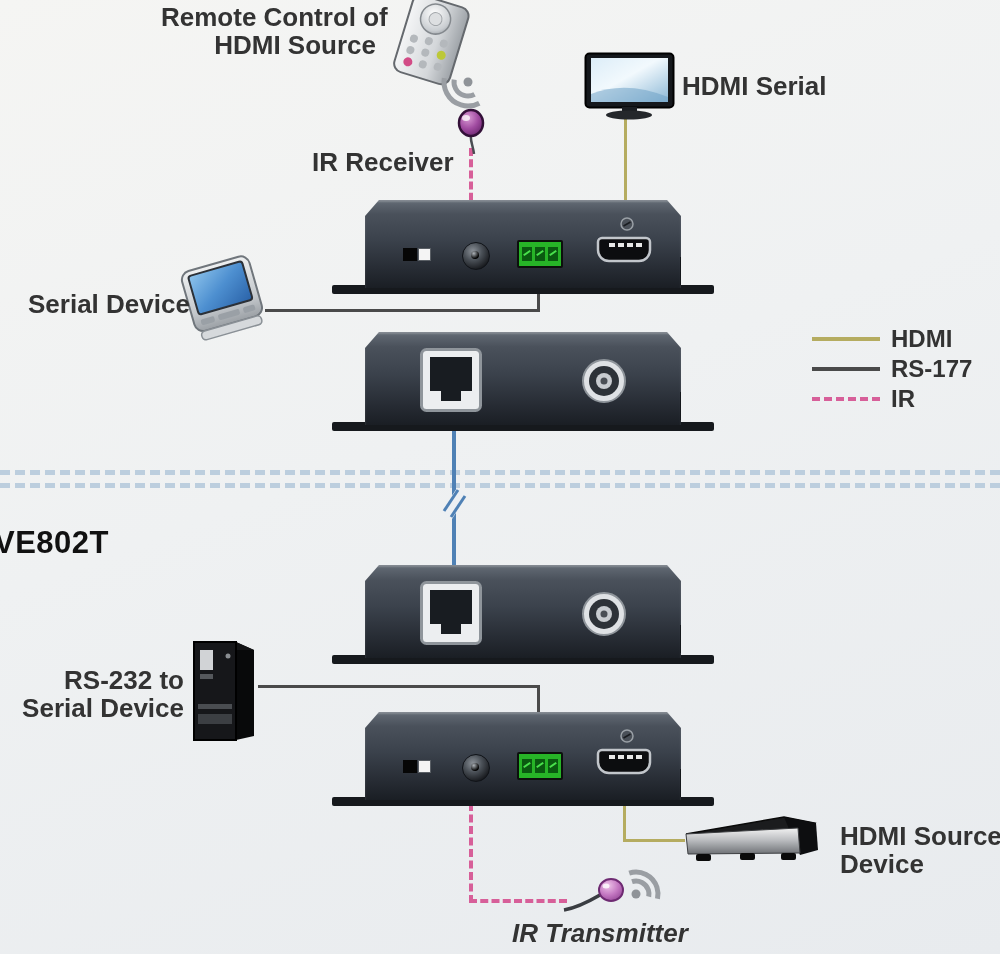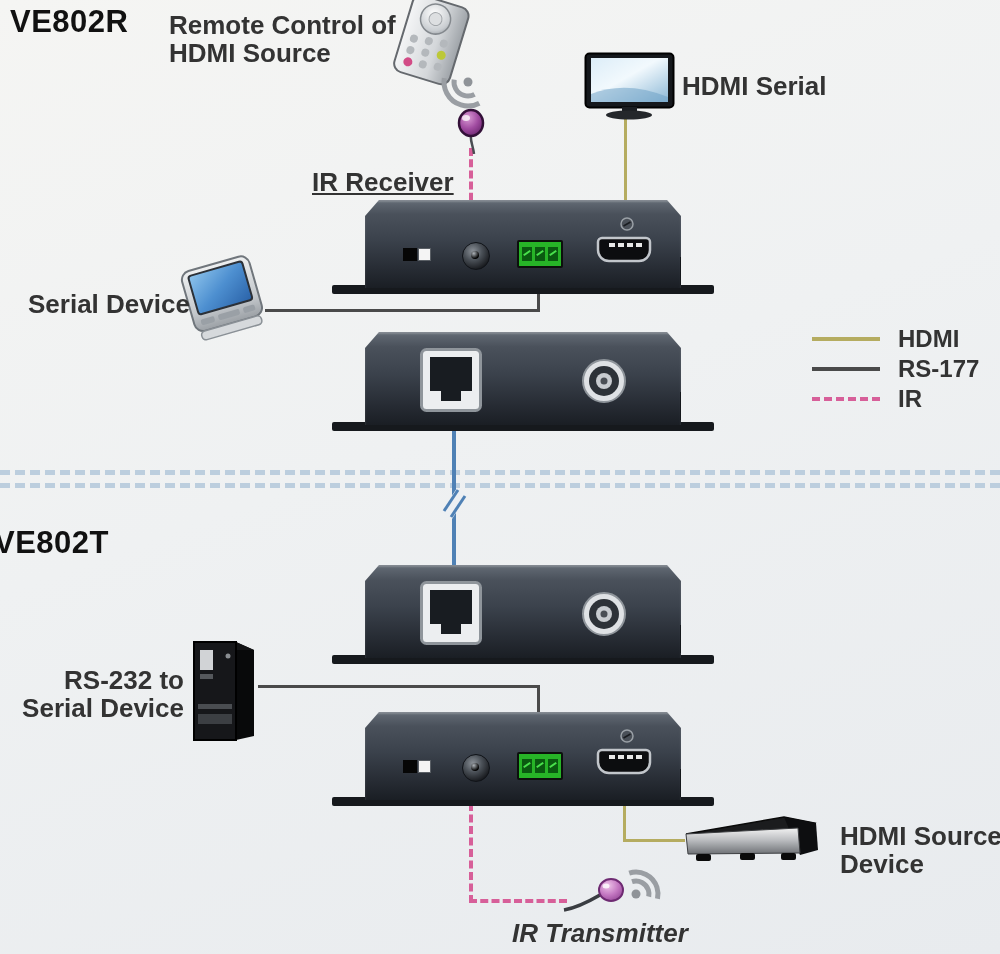--- a/index.html
+++ b/index.html
@@ -46,29 +46,28 @@
   
   .rj45{position:absolute;left:55px;top:16px;width:62px;height:64px;}
   .coax{position:absolute;left:216px;top:26px;width:46px;height:46px;}
   
   .icon{position:absolute;z-index:2;}
   
   #legend{position:absolute;left:812px;top:324px;z-index:4;}
   .leg-row{display:flex;align-items:center;height:30px;}
   .leg-sample{width:68px;height:4px;}
   .leg-sample.dashed{height:0;border-top:4px dashed #d75f99;background:none!important;}
-  .leg-label{margin-left:18px;font-size:24px;font-weight:bold;color:#333;line-height:24px;}
+  .leg-label{margin-left:11px;font-size:24px;font-weight:bold;color:#333;line-height:24px;}
   .break-mark{position:absolute;z-index:3;}
 </style>
 </head>
 <body>
 
 <div id="stage">
 
-  <div class="title" style="left:10px;top:4px;">VE802R</div>
   <div class="title" style="left:-6px;top:525px;">VE802T</div>
 
   <div class="vline" style="left: 624px; top: 118px; width: 3px; height: 106px; background-color: rgb(181, 172, 96);"></div>
 
   <div class="dashv" style="left: 469px; top: 148px; height: 64px; border-left-color: rgb(215, 95, 153);"></div>
 
   <div class="vline" style="left: 537px; top: 268px; width: 3px; height: 44px; background-color: rgb(74, 74, 74);"></div>
   <div class="hline" style="left: 265px; top: 309px; width: 275px; height: 3px; background-color: rgb(74, 74, 74);"></div>
 
   <div class="vline" style="left: 452px; top: 428px; width: 4px; height: 144px; background-color: rgb(79, 129, 181);"></div>
@@ -299,25 +298,25 @@
       </radialGradient>
     </defs>
     <path d="M2,50 C14,48 26,42 38,35" fill="none" stroke="#3a3d42" stroke-width="3.5"></path>
     <ellipse cx="49" cy="30" rx="12" ry="11" fill="url(#irtb)" stroke="#6e2a72" stroke-width="2"></ellipse>
     <ellipse cx="44" cy="26" rx="3.5" ry="2.5" fill="#ffffff" opacity="0.8"></ellipse>
     <circle cx="74" cy="34" r="4.5" fill="#8f9398"></circle>
     <circle cx="74" cy="34" r="13" fill="none" stroke="#9a9ea3" stroke-width="5" stroke-dasharray="27 999" transform="rotate(-108 74 34)"></circle>
     <circle cx="74" cy="34" r="22" fill="none" stroke="#9a9ea3" stroke-width="5" stroke-dasharray="46 999" transform="rotate(-108 74 34)"></circle>
   </svg>
 
-  <div class="lbl" style="left:169px;top:3px;width:215px;margin-top:8px;">
+  <div class="lbl" style="left:161px;top:3px;width:215px;text-align:right;">
     <span style="display:block;">Remote Control of</span>
     <span style="display:block;">HDMI Source</span>
   </div>
-  <div class="lbl" style="left:312px;top:168px;text-decoration:underline;">IR Receiver</div>
+  <div class="lbl" style="left:312px;top:148px;">IR Receiver</div>
   <div class="lbl" style="left:682px;top:72px;">HDMI Serial</div>
   <div class="lbl" style="left:28px;top:290px;">Serial Device</div>
   <div class="lbl" style="left:14px;top:666px;width:170px;text-align:right;">
     <span style="display:block;">RS-232 to</span>
     <span style="display:block;">Serial Device</span>
   </div>
   <div class="lbl" style="left:840px;top:822px;">
     <span style="display:block;">HDMI Source</span>
     <span style="display:block;">Device</span>
   </div>

